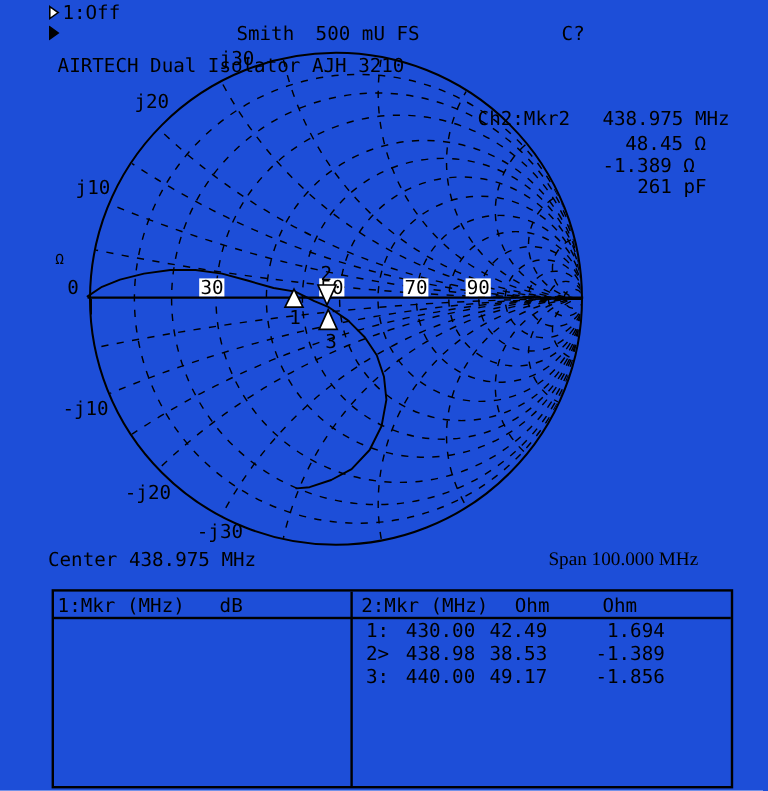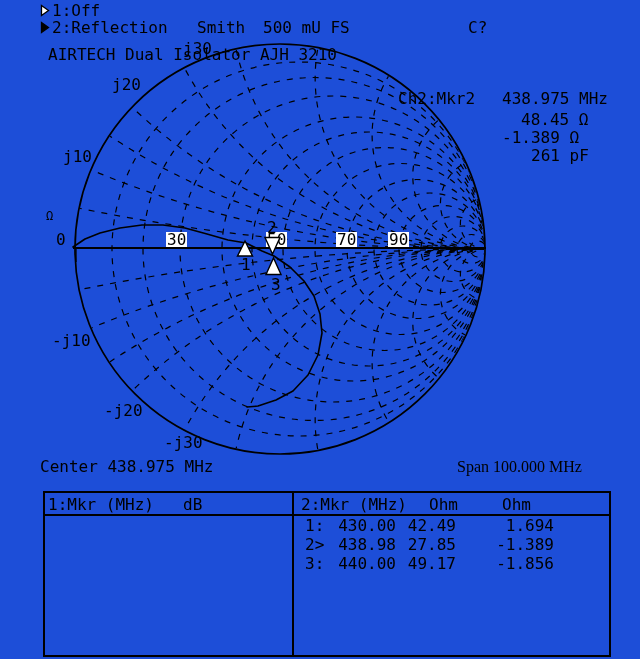--- a/index.html
+++ b/index.html
@@ -26,21 +26,20 @@
 <div id="screen">
 
   <svg class="hdr-icon" style="left:40px;top:4px;" viewBox="0 0 10 13">
     <polygon points="1.5,1.5 8.5,6.5 1.5,11.5" fill="#fff" stroke="#000" stroke-width="1.3"></polygon>
   </svg>
   <span class="t" style="left:52px;top:3px;">1:Off</span>
 
   <svg class="hdr-icon" style="left:40px;top:21px;" viewBox="0 0 10 13">
     <polygon points="1.5,1.5 8.5,6.5 1.5,11.5" fill="#000" stroke="#000" stroke-width="1.3"></polygon>
   </svg>
-  <span class="t" style="left:52px;top:20px;">2:Reflection</span>
   <span class="t" style="left:197px;top:20px;">Smith</span>
   <span class="t" style="left:263px;top:20px;">500 mU FS</span>
   <span class="t" style="left:468px;top:20px;">C?</span>
 
   <svg id="grid-svg" width="640" height="470" viewBox="0 0 640 470">
       <defs>
         <clipPath id="cc">
           <circle cx="280" cy="249" r="204"></circle>
         </clipPath>
       </defs>
@@ -133,21 +132,21 @@
     <span class="t" style="left:384px;top:4px;">Ohm</span>
     <span class="t" style="left:457px;top:4px;">Ohm</span>
 
     <span class="t" style="left:260px;top:25px;">1:</span>
     <span class="t num" style="left:287px;top:25px;width:64px;">430.00</span>
     <span class="t num" style="left:357px;top:25px;width:54px;">42.49</span>
     <span class="t num" style="left:451px;top:25px;width:58px;">1.694</span>
 
     <span class="t" style="left:260px;top:44px;">2&gt;</span>
     <span class="t num" style="left:287px;top:44px;width:64px;">438.98</span>
-    <span class="t num" style="left:357px;top:44px;width:54px;">27.85</span>
+    <span class="t num" style="left:357px;top:44px;width:54px;">38.53</span>
     <span class="t num" style="left:451px;top:44px;width:58px;">-1.389</span>
 
     <span class="t" style="left:260px;top:63px;">3:</span>
     <span class="t num" style="left:287px;top:63px;width:64px;">440.00</span>
     <span class="t num" style="left:357px;top:63px;width:54px;">49.17</span>
     <span class="t num" style="left:451px;top:63px;width:58px;">-1.856</span>
   </div>
 
 </div>
 

